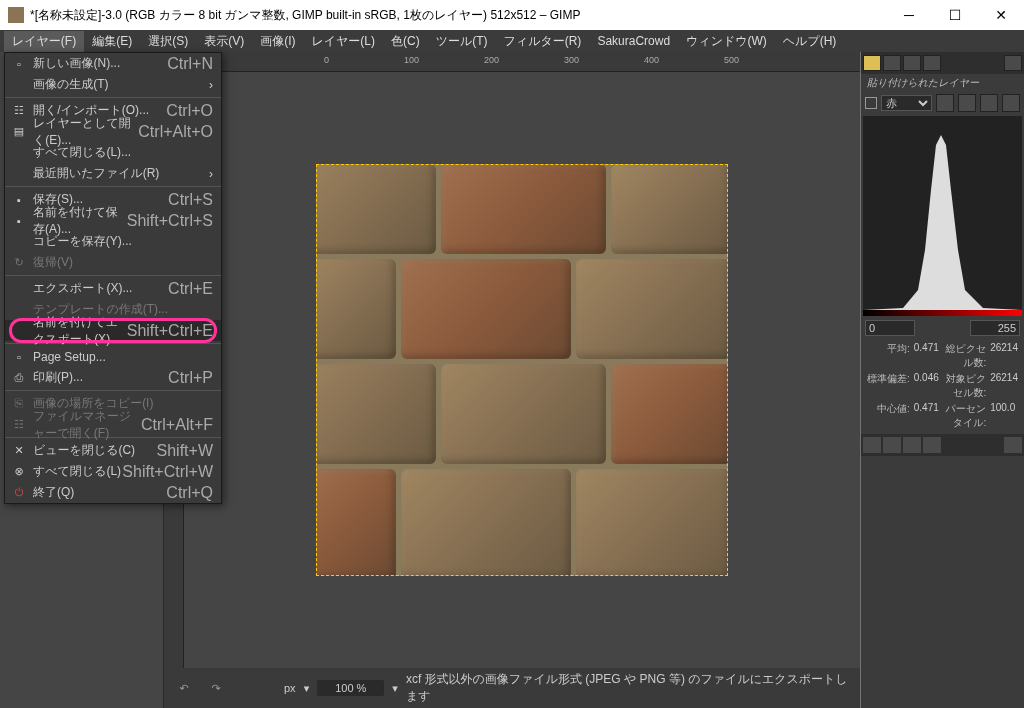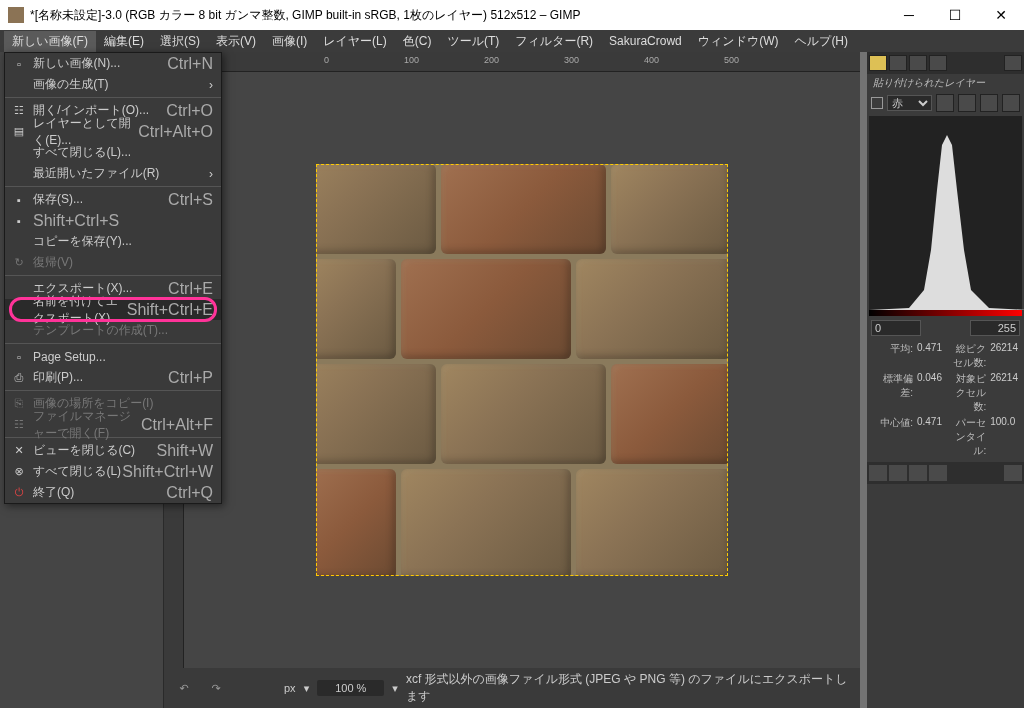--- a/index.html
+++ b/index.html
@@ -21,21 +21,21 @@
 .viewport { position: absolute; top: 20px; left: 20px; right: 0; bottom: 40px; background: #454545; display: flex; align-items: center; justify-content: center; }
 .canvas { width: 412px; height: 412px; position: relative; }
 .canvas-border { position: absolute; inset: 0; border: 1px dashed #ffcc00; pointer-events: none; }
 .brick-texture { width: 100%; height: 100%; background: #8a7a5c; position: relative; overflow: hidden; }
 .brick { position: absolute; background: linear-gradient(135deg, #a08660 0%, #8b7355 40%, #6b5a42 100%); border-radius: 6px; box-shadow: inset -2px -2px 8px rgba(0,0,0,0.3), inset 2px 2px 6px rgba(255,240,200,0.15); }
 .brick.r1 { background: linear-gradient(135deg, #a07050 0%, #8b5a3c 50%, #6b4a32 100%); }
 .statusbar { position: absolute; bottom: 0; left: 0; right: 0; height: 40px; background: #3a3a3a; display: flex; align-items: center; padding: 0 8px; gap: 8px; }
 .statusbar .iconbtn { width: 24px; height: 24px; display: flex; align-items: center; justify-content: center; color: #999; }
 .statusbar .zoom { background: #2a2a2a; padding: 2px 18px; border-radius: 2px; }
 .statusbar .hint { flex: 1; color: #ccc; font-size: 12px; }
-.right-panel { width: 164px; background: #3b3b3b; border-left: 7px solid #737373; display: flex; flex-direction: column; }
+.right-panel { width: 164px; background: #3b3b3b; border-left: 1px solid #737373; display: flex; flex-direction: column; }
 .rp-tabs { height: 22px; background: #2e2e2e; display: flex; align-items: center; gap: 2px; padding: 2px; }
 .rp-tab { width: 18px; height: 16px; background: #4a4a4a; border: 1px solid #222; }
 .rp-tab.active { background: #ddc055; }
 .rp-small { font-style: italic; font-size: 10px; padding: 2px 6px; color: #bbb; }
 .rp-channel { display: flex; align-items: center; padding: 2px 4px; gap: 4px; }
 .rp-channel select { flex: 1; background: #2a2a2a; color: #ccc; border: 1px solid #555; font-size: 11px; }
 .rp-channel .btn { width: 18px; height: 18px; background: #4a4a4a; border: 1px solid #222; }
 .histogram { height: 200px; background: #222; margin: 2px; position: relative; }
 .histo-curve { position: absolute; bottom: 6px; left: 0; right: 0; height: 180px; }
 .histo-grad { position: absolute; bottom: 0; left: 0; right: 0; height: 6px; background: linear-gradient(90deg, #000, #ff0000); }
@@ -66,21 +66,21 @@
   <div class="icon"></div>
   <div class="title">*[名称未設定]-3.0 (RGB カラー 8 bit ガンマ整数, GIMP built-in sRGB, 1枚のレイヤー) 512x512 – GIMP</div>
   <div class="winbtns">
     <div class="winbtn">─</div>
     <div class="winbtn">☐</div>
     <div class="winbtn close">✕</div>
   </div>
 </div>
 
 <div class="menubar">
-  <div class="mitem active">新しい画像(F)</div>
+  <div class="mitem active">レイヤー(F)</div>
   <div class="mitem">編集(E)</div>
   <div class="mitem">選択(S)</div>
   <div class="mitem">表示(V)</div>
   <div class="mitem">画像(I)</div>
   <div class="mitem">レイヤー(L)</div>
   <div class="mitem">色(C)</div>
   <div class="mitem">ツール(T)</div>
   <div class="mitem">フィルター(R)</div>
   <div class="mitem">SakuraCrowd</div>
   <div class="mitem">ウィンドウ(W)</div>
@@ -216,46 +216,47 @@
       <span class="arrow">›</span>
     </div>
   <div class="sep"></div>
   <div class="fmrow">
       <span class="ic">▪</span>
       <span class="lbl">保存(S)...</span>
       <span class="shortcut">Ctrl+S</span>
     </div>
   <div class="fmrow">
       <span class="ic">▪</span>
+      <span class="lbl">名前を付けて保存(A)...</span>
       <span class="shortcut">Shift+Ctrl+S</span>
     </div>
   <div class="fmrow">
       <span class="ic"></span>
       <span class="lbl">コピーを保存(Y)...</span>
     </div>
   <div class="fmrow disabled">
       <span class="ic">↻</span>
       <span class="lbl">復帰(V)</span>
     </div>
   <div class="sep"></div>
   <div class="fmrow">
       <span class="ic"></span>
       <span class="lbl">エクスポート(X)...</span>
       <span class="shortcut">Ctrl+E</span>
+    </div>
+  <div class="fmrow disabled">
+      <span class="ic"></span>
+      <span class="lbl">テンプレートの作成(T)...</span>
     </div>
   <div class="fmrow highlighted hovered">
       <span class="ic"></span>
       <span class="lbl">名前を付けてエクスポート(X)...</span>
       <span class="shortcut">Shift+Ctrl+E</span>
       <span class="hl-border"></span>
     </div>
-  <div class="fmrow disabled">
-      <span class="ic"></span>
-      <span class="lbl">テンプレートの作成(T)...</span>
-    </div>
   <div class="sep"></div>
   <div class="fmrow">
       <span class="ic">▫</span>
       <span class="lbl">Page Setup...</span>
     </div>
   <div class="fmrow">
       <span class="ic">⎙</span>
       <span class="lbl">印刷(P)...</span>
       <span class="shortcut">Ctrl+P</span>
     </div>

